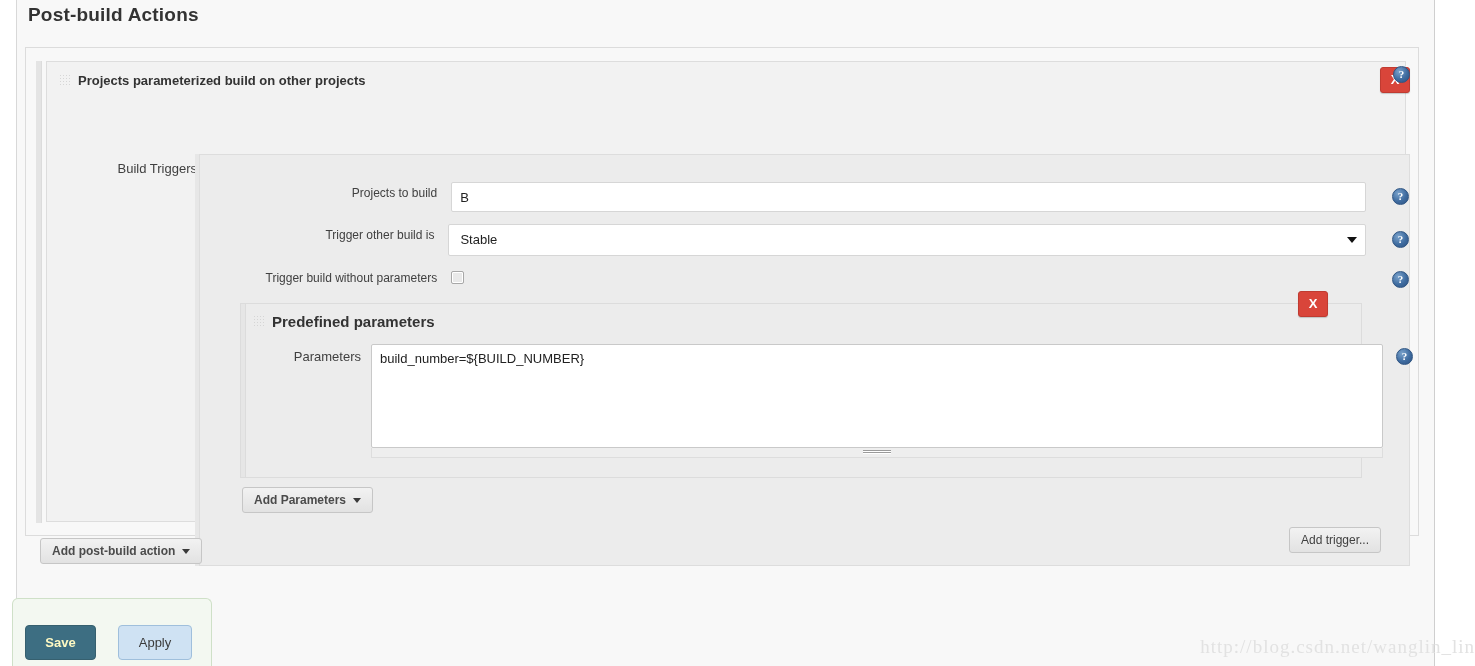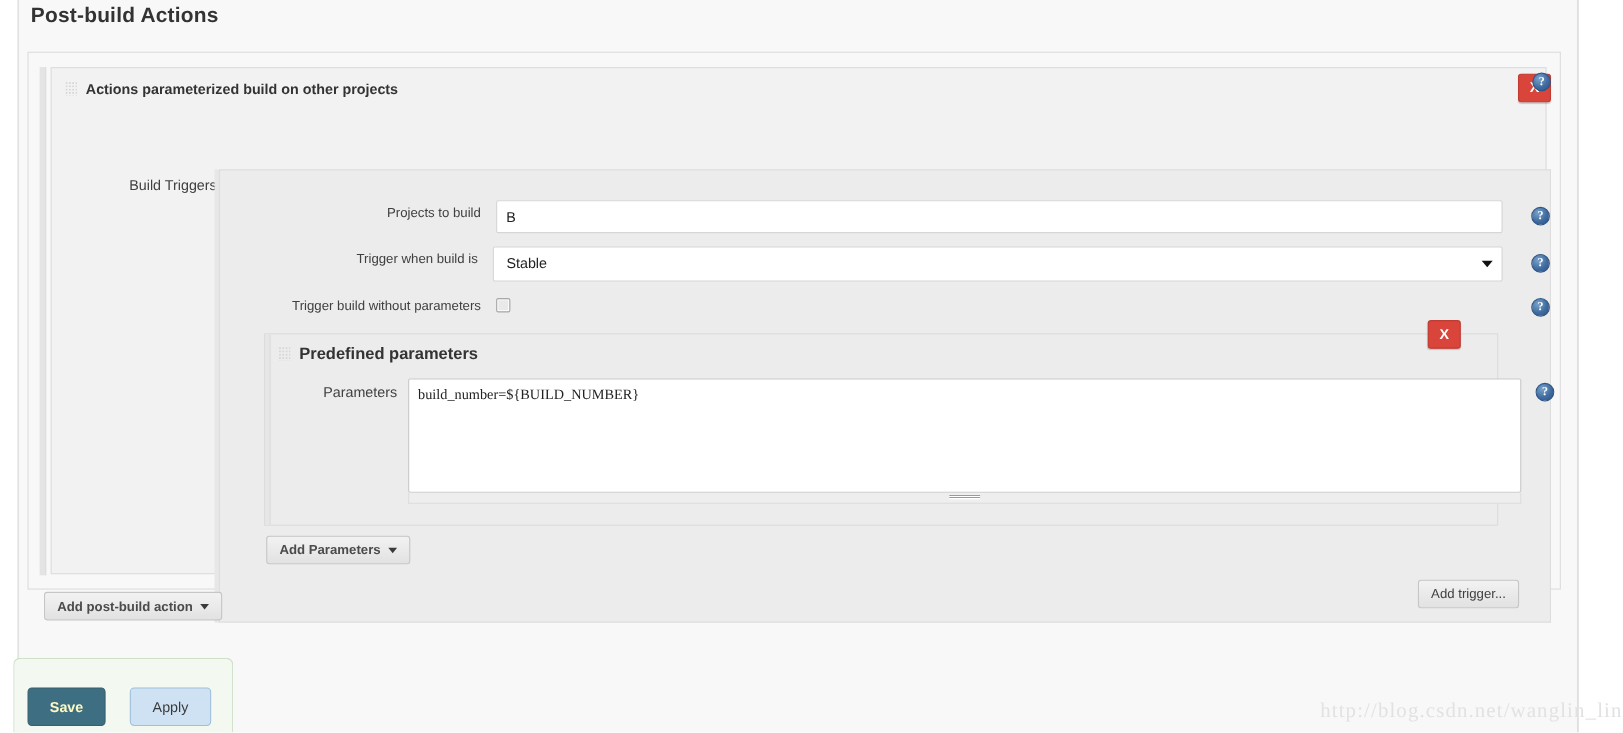--- a/index.html
+++ b/index.html
@@ -237,21 +237,21 @@
     width: 100px; text-align: right;
     font-size: 13px; color: #404040;
   }
   .textarea {
     position: absolute;
     left: 130px; top: 40px;
     width: 1012px; height: 104px;
     background: #ffffff;
     border: 1px solid #c9c9c9;
     border-radius: 2px;
-    font-family: Liberation Serif, serif;
+    font-family: Liberation Sans, sans-serif;
     font-size: 13px;
     color: #222222;
     padding: 6px 8px;
     resize: none;
     outline: none;
     overflow: hidden;
   }
   .ta-grip {
     position: absolute;
     left: 130px; top: 144px;
@@ -362,40 +362,40 @@
   <div class="page-title">Post-build Actions</div>
 
   <div class="pb-outer">
 
     <div class="accent-bar"></div>
 
     <div class="trigger-block">
 
       <div class="block-header">
         <span class="drag-handle"></span>
-        <span class="block-title">Actions parameterized build on other projects</span>
+        <span class="block-title">Projects parameterized build on other projects</span>
       </div>
 
       <div class="del-btn" style="position:absolute; left:1333px; top:5px;">X</div>
 
       <div class="section-label">Build Triggers</div>
 
       <div class="col-divider"></div>
 
       <div class="fields-panel">
 
         <div class="frow" style="top:27px;">
           <div class="flabel">Projects to build</div>
           <input class="text-input" type="text" value="B" style="">
           <div style="width:26px;"></div>
           <div class="help-icon" style="margin-top:6px;">?</div>
         </div>
 
         <div class="frow" style="top:69px;">
-          <div class="flabel">Trigger when build is</div>
+          <div class="flabel">Trigger other build is</div>
           <div class="select-wrap">
             <div class="select-box">Stable</div>
             <span class="select-arrow"></span>
           </div>
           <div style="width:26px;"></div>
           <div class="help-icon" style="margin-top:7px;">?</div>
         </div>
 
         <div class="frow" style="top:112px;">
           <div class="flabel">Trigger build without parameters</div>

